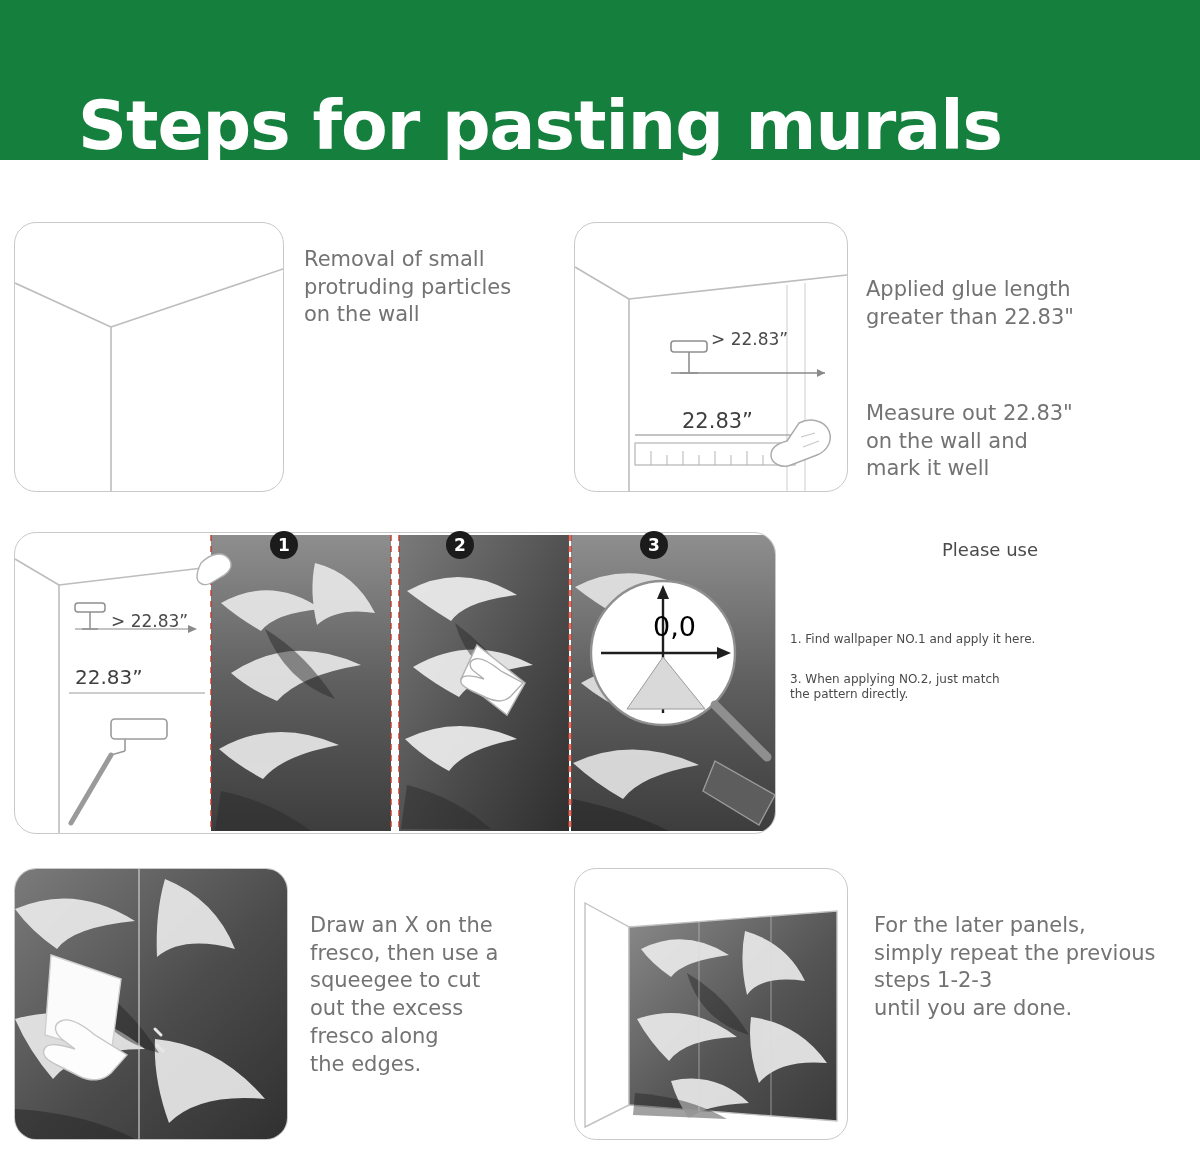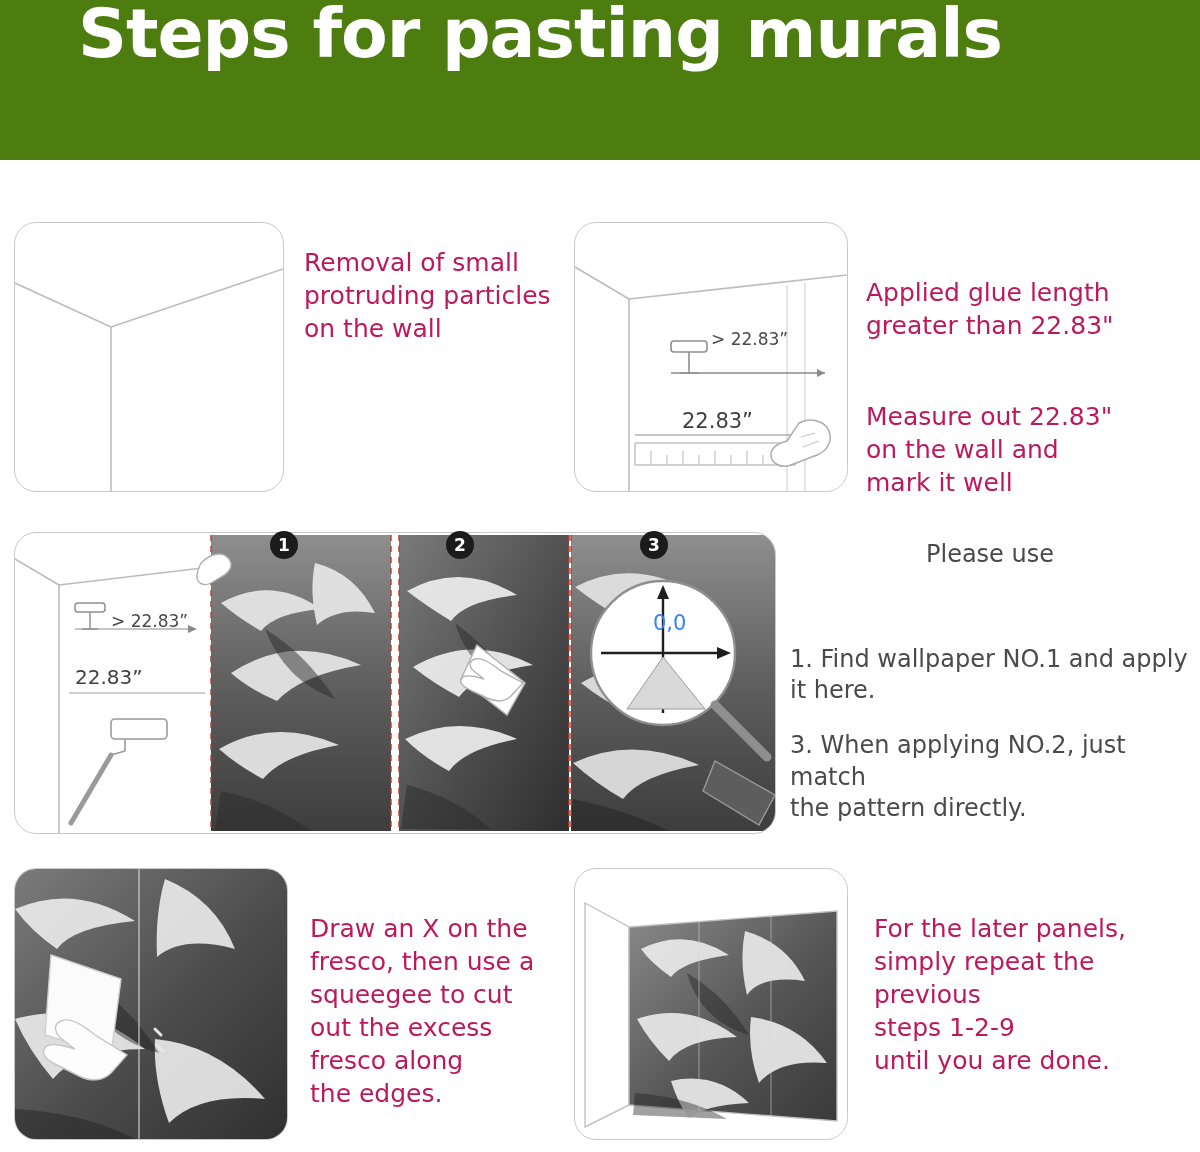--- a/index.html
+++ b/index.html
@@ -15,23 +15,23 @@
     position: relative;
     overflow: hidden;
   }
 
   
   .header {
     position: absolute;
     left: 0; top: 0;
     width: 1200px;
     height: 160px;
-    background: #4d7c0f;
+    background: #15803d;
     display: flex;
-    align-items: flex-start;
+    align-items: flex-end;
   }
   .header-title {
     color: #ffffff;
     font-size: 68px;
     font-weight: bold;
     letter-spacing: -1px;
     padding-left: 78px;
     line-height: 1;
     font-family: "DejaVu Sans", sans-serif;
   }
@@ -39,23 +39,23 @@
   
   .panel {
     position: absolute;
     border: 1.5px solid #c9c9c9;
     border-radius: 22px;
     background: #ffffff;
     overflow: hidden;
   }
   .caption {
     position: absolute;
-    font-size: 25px;
+    font-size: 21px;
     line-height: 1.32;
-    color: #be185d;
+    color: #737373;
     white-space: pre-line;
   }
 
   
   #panel-wall-prep { left: 14px; top: 222px; width: 268px; height: 268px; }
   #panel-glue-measure { left: 574px; top: 222px; width: 272px; height: 268px; }
   #panel-apply-strips { left: 14px; top: 532px; width: 760px; height: 300px; }
   #panel-trim-edges { left: 14px; top: 868px; width: 272px; height: 270px; }
   #panel-final-wall { left: 574px; top: 868px; width: 272px; height: 270px; }
 
@@ -78,32 +78,31 @@
   #badge-1 { left: 270px; top: 531px; }
   #badge-2 { left: 446px; top: 531px; }
   #badge-3 { left: 640px; top: 531px; }
 
   
   .please-use {
     position: absolute;
     left: 790px; top: 538px;
     width: 400px;
     text-align: center;
-    font-size: 24px;
+    font-size: 18px;
     line-height: 1.35;
     color: #4a4a4a;
   }
   .instr-list {
     position: absolute;
     left: 790px; top: 632px;
     width: 400px;
-    font-size: 24px;
+    font-size: 12px;
     line-height: 1.3;
     color: #4a4a4a;
-    margin-top: 12px;
   }
   .instr-list p { margin: 0 0 24px 0; white-space: pre-line; }
 
   
   #cap-wall-prep { left: 304px; top: 246px; width: 250px; }
   #cap-glue { left: 866px; top: 276px; width: 300px; }
   #cap-measure { left: 866px; top: 400px; width: 310px; }
   #cap-trim { left: 310px; top: 912px; width: 250px; }
   #cap-final { left: 874px; top: 912px; width: 320px; }
 </style>
@@ -273,21 +272,21 @@
     <polygon points="648,52 642,66 654,66" fill="#1e1e1e"></polygon>
     <line x1="586" y1="120" x2="710" y2="120" stroke="#1e1e1e" stroke-width="2.4"></line>
     <polygon points="716,120 702,114 702,126" fill="#1e1e1e"></polygon>
 
     <path d="M648 124 L690 176 L612 176 Z" fill="#d9d9d9" stroke="#9a9a9a" stroke-width="1"></path>
 
     <line x1="700" y1="172" x2="752" y2="224" stroke="#8f8f8f" stroke-width="9" stroke-linecap="round"></line>
   </svg>
   <div style="position:absolute;left:96px;top:78px;font-size:17px;color:#4a4a4a;">&gt; 22.83”</div>
   <div style="position:absolute;left:60px;top:132px;font-size:20px;color:#3f3f3f;">22.83”</div>
-  <div style="position:absolute;left:638px;top:78px;font-size:21px;color:#3b82f6;">0,0</div>
+  <div style="position:absolute;left:638px;top:78px;font-size:27px;color:#000000;">0,0</div>
 </div>
 
 <div class="please-use">
   <div>Please use</div>
 </div>
 <div class="instr-list">
   <p>1. Find wallpaper NO.1 and apply it here.</p>
   <p>3. When applying NO.2, just match
 the pattern directly.</p>
 </div>
@@ -351,14 +350,14 @@
       <path d="M112 104 q38 22 62 62 q-48 -14 -62 -62 z"></path>
       <path d="M60 224 q54 4 92 26 l-94 -4 z"></path>
     </g>
 
     <line x1="124" y1="52" x2="124" y2="242" stroke="#d8d8d8" stroke-width="1" opacity="0.55"></line>
     <line x1="196" y1="47" x2="196" y2="247" stroke="#d8d8d8" stroke-width="1" opacity="0.55"></line>
   </svg>
 </div>
 <div class="caption" id="cap-final">For the later panels,
 simply repeat the previous
-steps 1-2-9
+steps 1-2-3
 until you are done.</div>
 
 </body></html>

